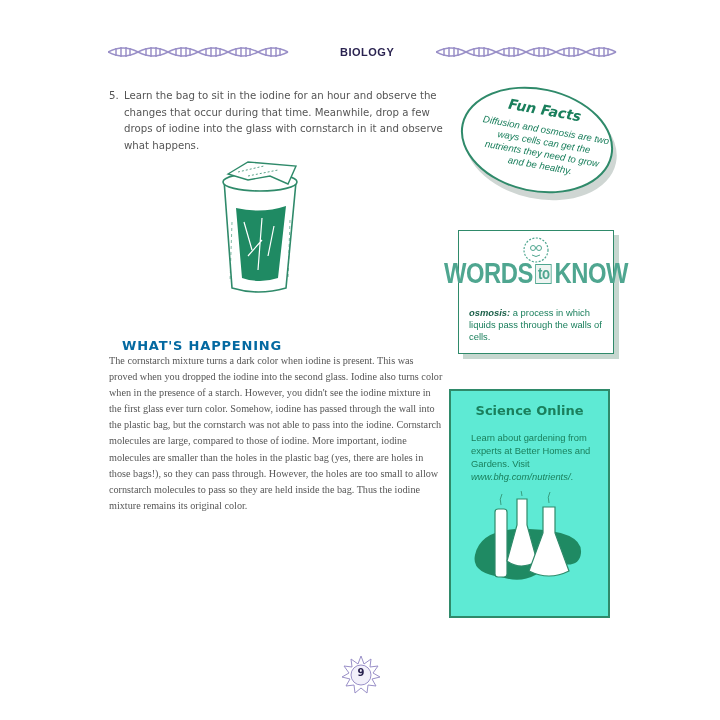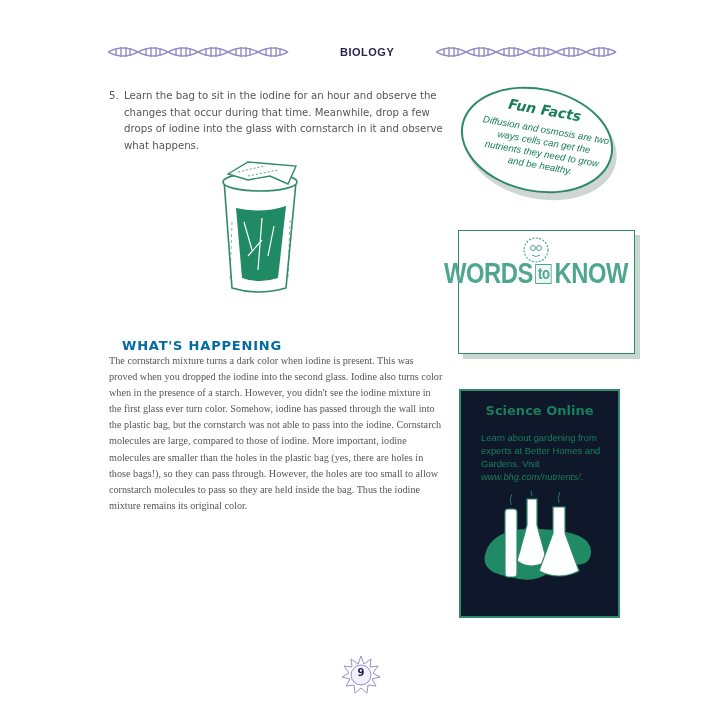--- a/index.html
+++ b/index.html
@@ -10,27 +10,27 @@
   .step{position:absolute;left:110px;top:88px;width:335px;font-family:"DejaVu Sans",sans-serif;font-size:10.2px;line-height:16.5px;color:#555;}
   .step .num{position:absolute;left:-1px;}
   .step .txt{padding-left:14px;display:block;}
   .glass{position:absolute;left:218px;top:160px;}
   .wh-title{position:absolute;left:122px;top:338px;font-family:"DejaVu Sans",sans-serif;font-weight:bold;font-size:13px;color:#0369a1;letter-spacing:0.8px;}
   .wh-body{position:absolute;left:109px;top:353px;width:335px;font-family:Liberation Serif, serif;font-size:10.2px;line-height:16.1px;color:#555;}
   .fun{position:absolute;left:460px;top:88px;width:160px;height:112px;}
   .fun-oval{position:absolute;left:0;top:0;width:150px;height:100px;border:2px solid #2f8a6a;border-radius:50%;background:#fff;transform:rotate(12deg);box-shadow:5px 6px 0 #cfd6d3;}
   .fun-title{position:absolute;left:48px;top:14px;font-family:"DejaVu Sans",sans-serif;font-weight:bold;font-style:italic;font-size:14px;color:#1a7f5c;transform:rotate(10deg);}
   .fun-text{position:absolute;left:18px;top:36px;width:130px;text-align:center;font-family:"Liberation Sans",sans-serif;font-style:italic;font-size:9.6px;line-height:12px;color:#1a7f5c;transform:rotate(10deg);}
-  .wtk{position:absolute;left:458px;top:230px;width:154px;height:122px;border:1px solid #2f8a6a;background:#fff;box-shadow:5px 5px 0 #c6d7cf;padding-left:21px;}
+  .wtk{position:absolute;left:458px;top:230px;width:154px;height:122px;border:1px solid #2f8a6a;background:#fff;box-shadow:5px 5px 0 #c6d7cf;}
   .wtk-head{position:absolute;left:4px;top:26px;width:146px;display:flex;align-items:center;justify-content:center;font-family:"Liberation Sans",sans-serif;font-size:29px;font-weight:bold;color:#4fa690;transform:scaleX(0.82);letter-spacing:-0.5px;}
   .wtk-head .to{font-size:16px;color:#4fa690;border:1px solid #4fa690;padding:0 2px;margin:0 3px;background:#eef5f2;}
   .wtk-face{position:absolute;left:62px;top:4px;width:30px;height:30px;}
   .wtk-def{position:absolute;left:10px;top:76px;width:140px;font-family:"Liberation Sans",sans-serif;font-size:9.4px;line-height:12.2px;color:#1a7f5c;}
   .wtk-def b{font-style:italic;color:#1a5f48;}
-  .so{position:absolute;left:459px;top:389px;width:157px;height:225px;border:2px solid #2f8a6a;background:#0f172a;}
+  .so{position:absolute;left:449px;top:389px;width:157px;height:225px;border:2px solid #2f8a6a;background:#5eead4;}
   .so-title{position:absolute;left:0;top:12px;width:100%;text-align:center;font-family:"DejaVu Sans",sans-serif;font-weight:bold;font-size:13px;color:#1a7f5c;}
   .so-text{position:absolute;left:20px;top:40px;width:130px;font-family:"Liberation Sans",sans-serif;font-size:9.4px;line-height:13px;color:#1a7f5c;}
   .so-text i{font-style:italic;}
   .so-art{position:absolute;left:20px;top:100px;}
   .pagenum{position:absolute;left:341px;top:655px;width:40px;height:40px;}
   .pagenum span{position:absolute;left:0;top:12px;width:40px;text-align:center;font-family:"DejaVu Sans",sans-serif;font-weight:bold;font-size:10px;color:#2a2350;}
 </style>
 </head>
 <body>
 
@@ -85,20 +85,21 @@
     <circle cx="15" cy="15" r="12" fill="none" stroke="#4fa690" stroke-width="1.2" stroke-dasharray="2 1.5"></circle>
     <circle cx="12" cy="13" r="2.5" fill="none" stroke="#4fa690"></circle>
     <circle cx="18" cy="13" r="2.5" fill="none" stroke="#4fa690"></circle>
     <path d="M11 20 Q15 23 19 20" fill="none" stroke="#4fa690"></path>
   </svg>
   <div class="wtk-head">
     <span>WORDS</span>
     <span class="to">to</span>
     <span>KNOW</span>
   </div>
+  <div class="wtk-def"><b>osmosis:</b><span> a process in which liquids pass through the walls of cells.</span></div>
 </div>
 
 <div class="so">
   <div class="so-title">Science Online</div>
   <div class="so-text"><span>Learn about gardening from experts at Better Homes and Gardens. Visit </span><i>www.bhg.com/nutrients/</i><span>.</span></div>
   <svg class="so-art" width="118" height="100" viewBox="0 0 118 100">
     <path d="M4 64 Q10 36 58 38 Q112 40 110 62 Q108 80 80 70 Q60 96 30 86 Q0 82 4 64Z" fill="#1f8a63"></path>
     <rect x="24" y="18" width="12" height="68" rx="3" fill="#fff" stroke="#2f8a6a" stroke-width="1.2"></rect>
     <path d="M46 8 L46 34 L36 70 Q50 80 66 70 L56 34 L56 8Z" fill="#fff" stroke="#2f8a6a" stroke-width="1.2"></path>
     <path d="M72 16 L72 42 L58 80 Q78 90 98 80 L84 42 L84 16Z" fill="#fff" stroke="#2f8a6a" stroke-width="1.2"></path>

